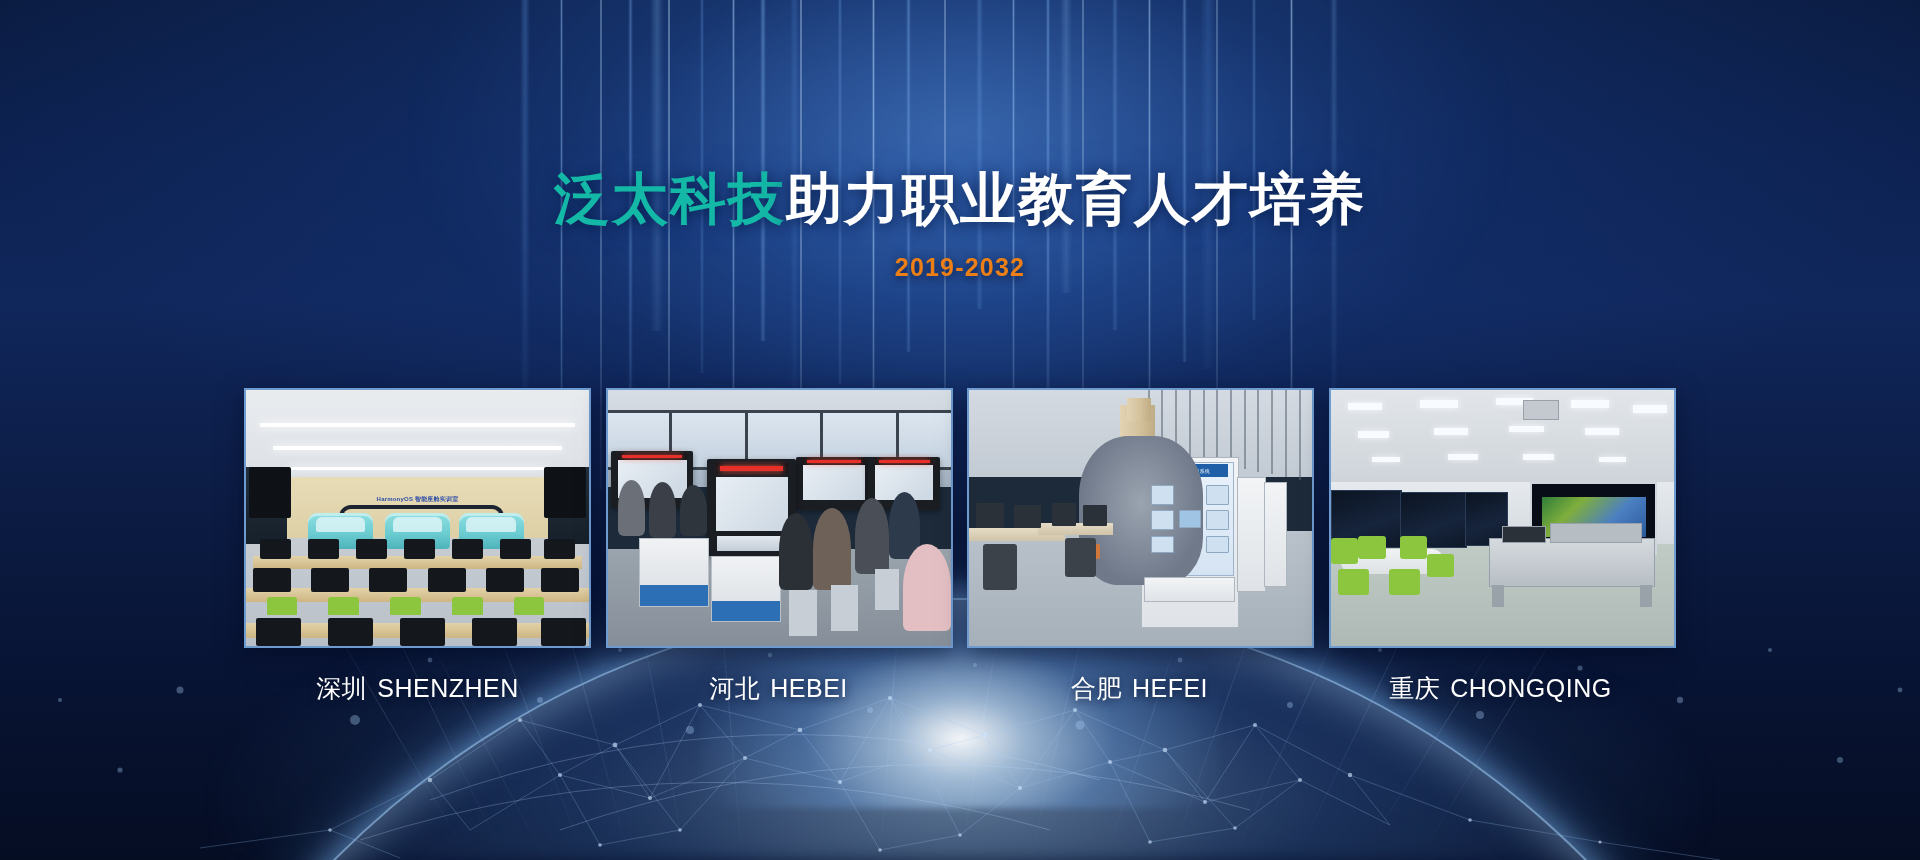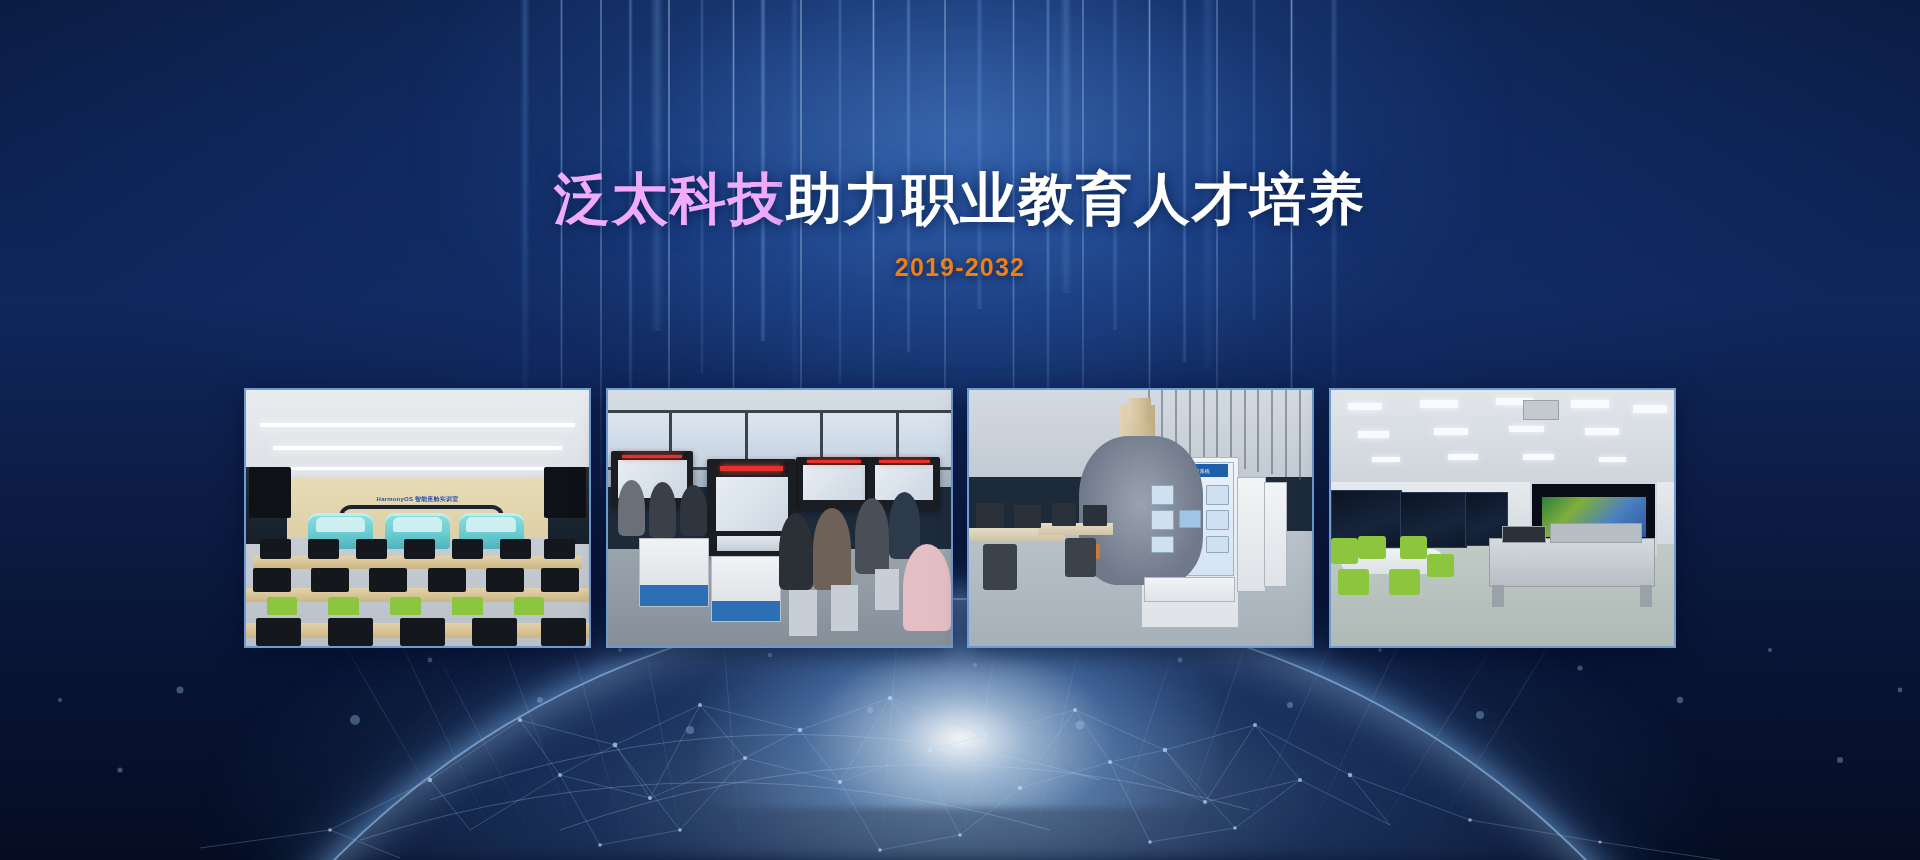--- a/index.html
+++ b/index.html
@@ -146,21 +146,21 @@
     z-index: 6;
   }
   .headline {
     font-size: 56px;
     font-weight: 700;
     letter-spacing: 2px;
     line-height: 1.1;
     white-space: nowrap;
     text-shadow: 0 2px 14px rgba(0,20,60,0.85), 0 0 28px rgba(30,70,150,0.6);
   }
-  .headline .brand { color: #f0abfc; font-family: Liberation Serif, serif; }
+  .headline .brand { color: #14b8a6; font-family: Liberation Serif, serif; }
   .headline .rest  { color: #ffffff; }
   .subtitle {
     margin-top: 22px;
     font-size: 25px;
     font-weight: 700;
     letter-spacing: 1.2px;
     color: #ec7f16;
     text-shadow: 0 2px 10px rgba(0,15,50,0.8);
   }
 
@@ -582,14 +582,28 @@
         <div class="p4-equip" style="left:46%;top:58%;width:48%;height:18%;"></div>
         <div class="p4-equip" style="left:50%;top:53%;width:12%;height:6%;background:#2b3138;"></div>
         <div class="p4-equip" style="left:64%;top:52%;width:26%;height:7%;background:#b6bdc3;"></div>
         <div class="p4-equip" style="left:47%;top:76%;width:3%;height:8%;background:#9aa2a9;"></div>
         <div class="p4-equip" style="left:90%;top:76%;width:3%;height:8%;background:#9aa2a9;"></div>
       </div>
     </div>
 
   </div>
 
+  <div class="caption-row">
+    <div class="caption">
+      <span class="cn">深圳</span><span class="en">SHENZHEN</span>
+    </div>
+    <div class="caption">
+      <span class="cn">河北</span><span class="en">HEBEI</span>
+    </div>
+    <div class="caption">
+      <span class="cn">合肥</span><span class="en">HEFEI</span>
+    </div>
+    <div class="caption">
+      <span class="cn">重庆</span><span class="en">CHONGQING</span>
+    </div>
+  </div>
 
 </div>
 
 </body></html>

